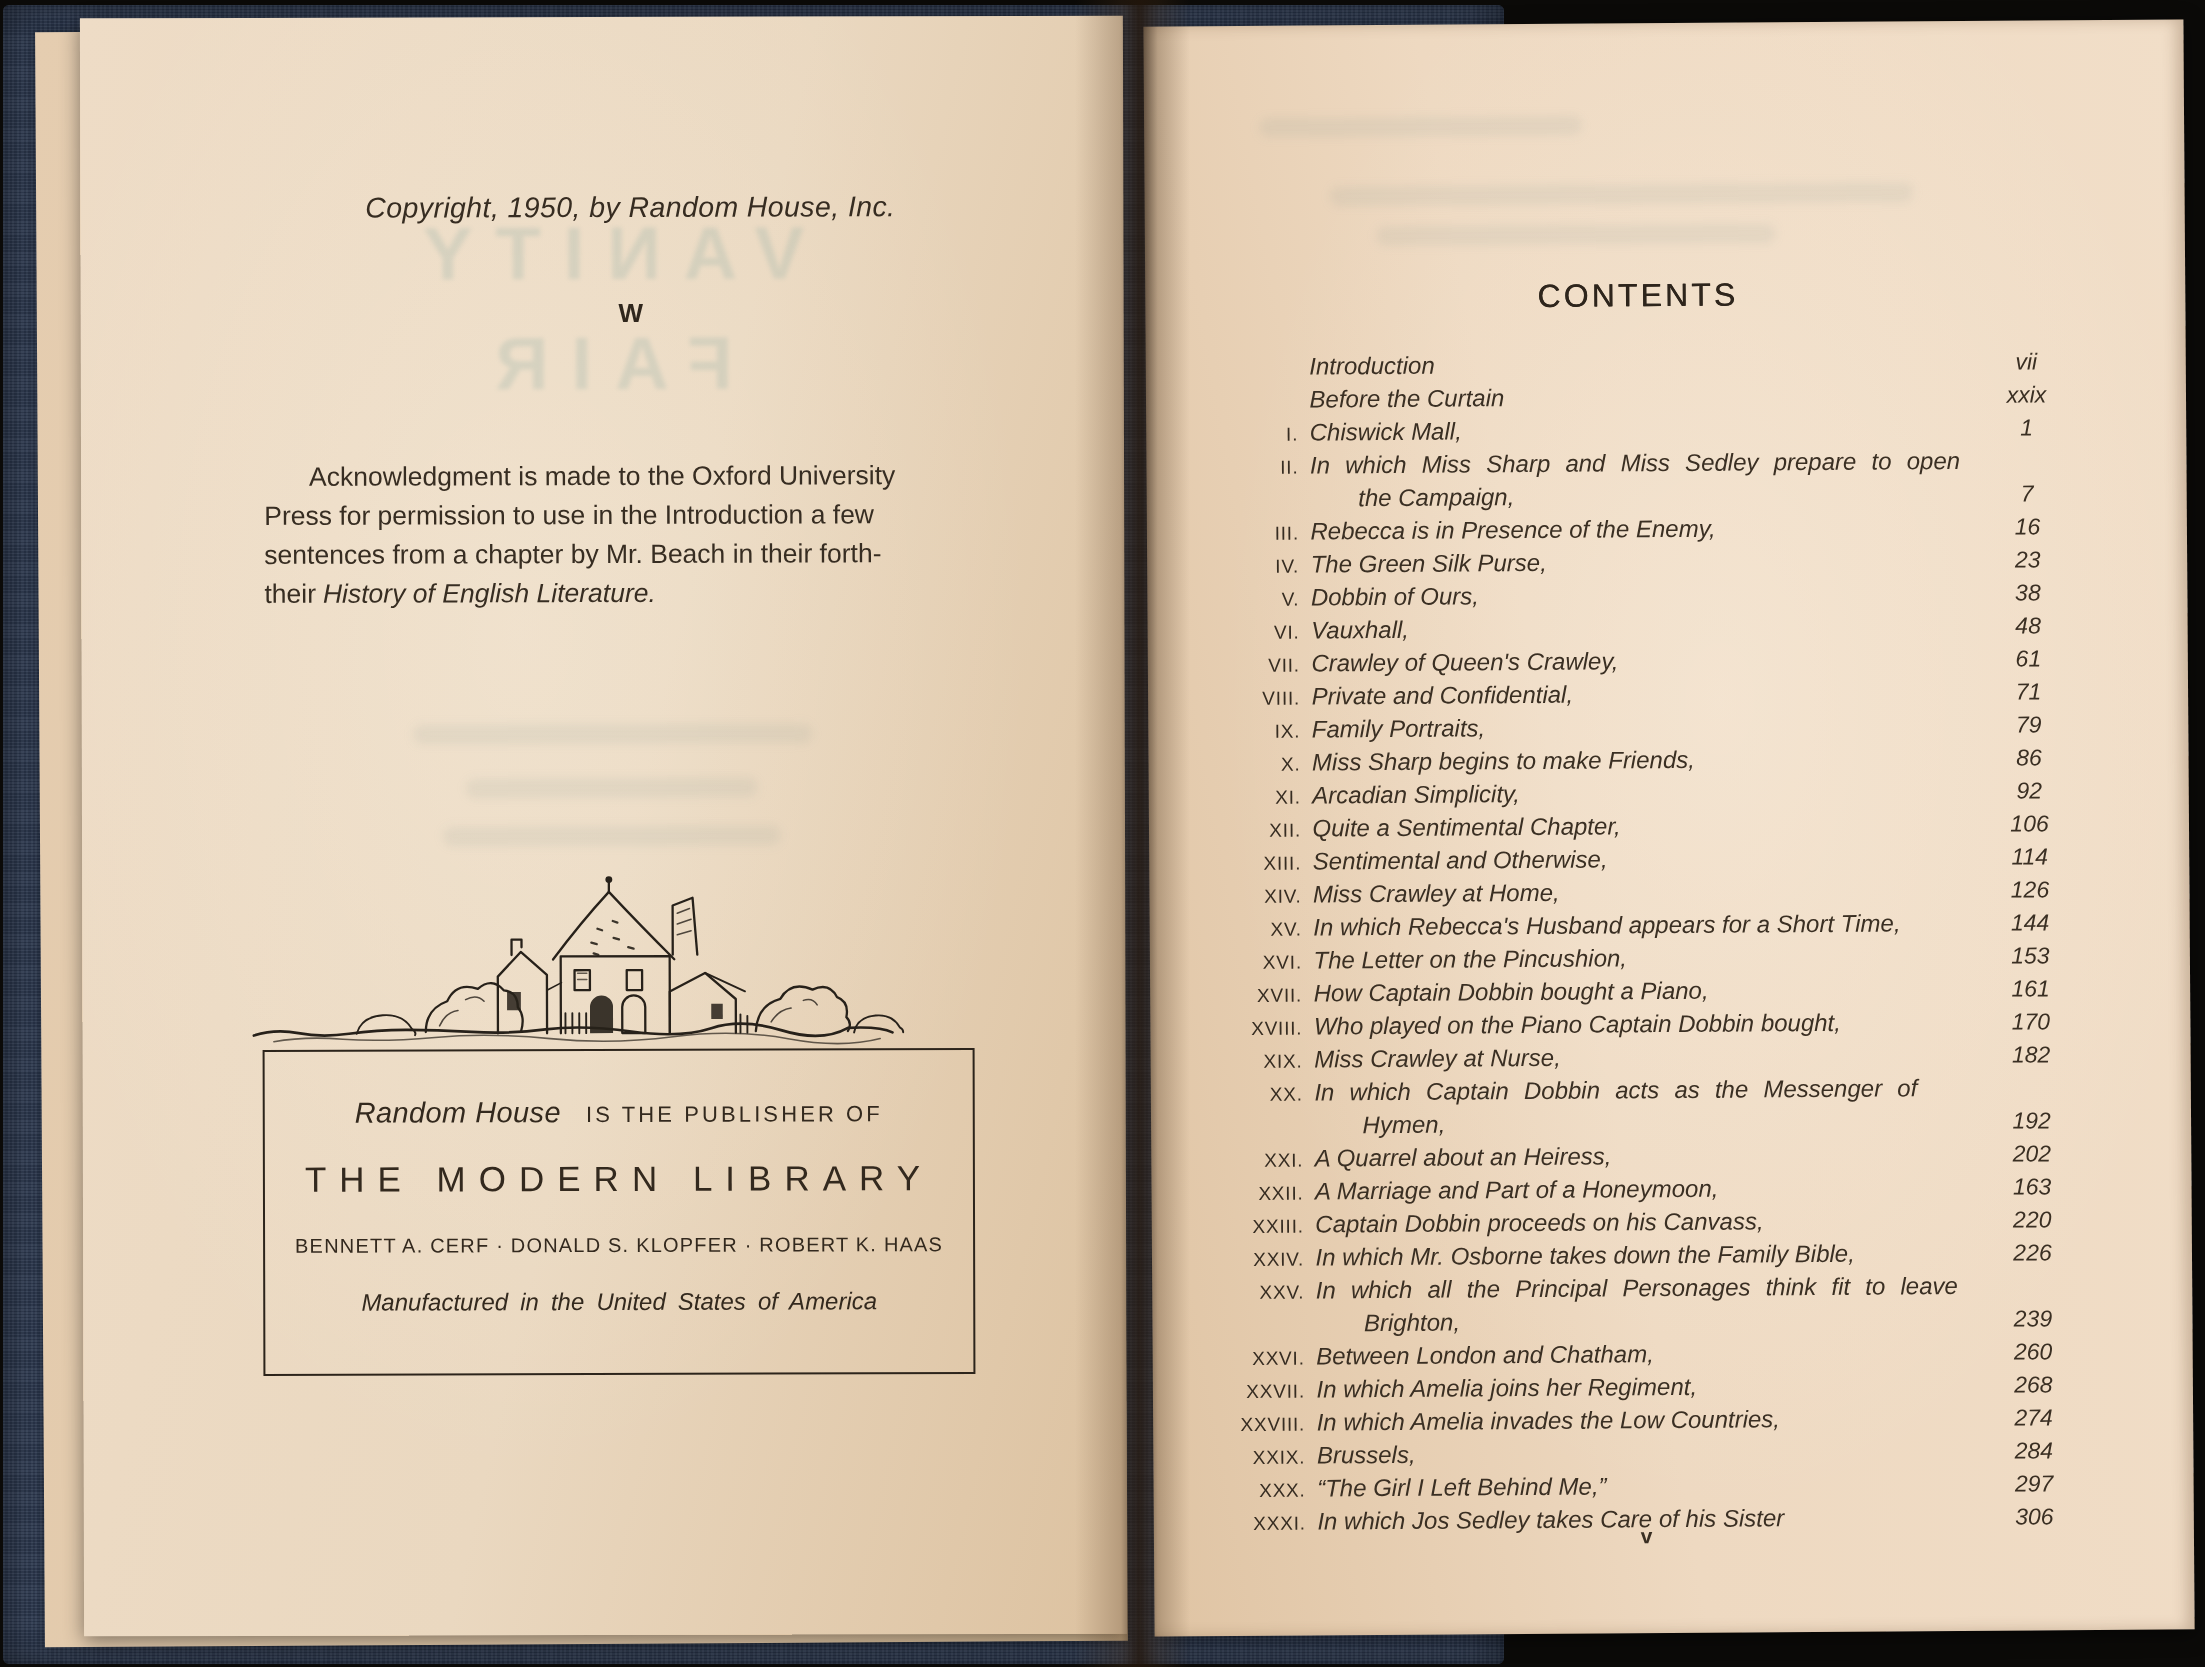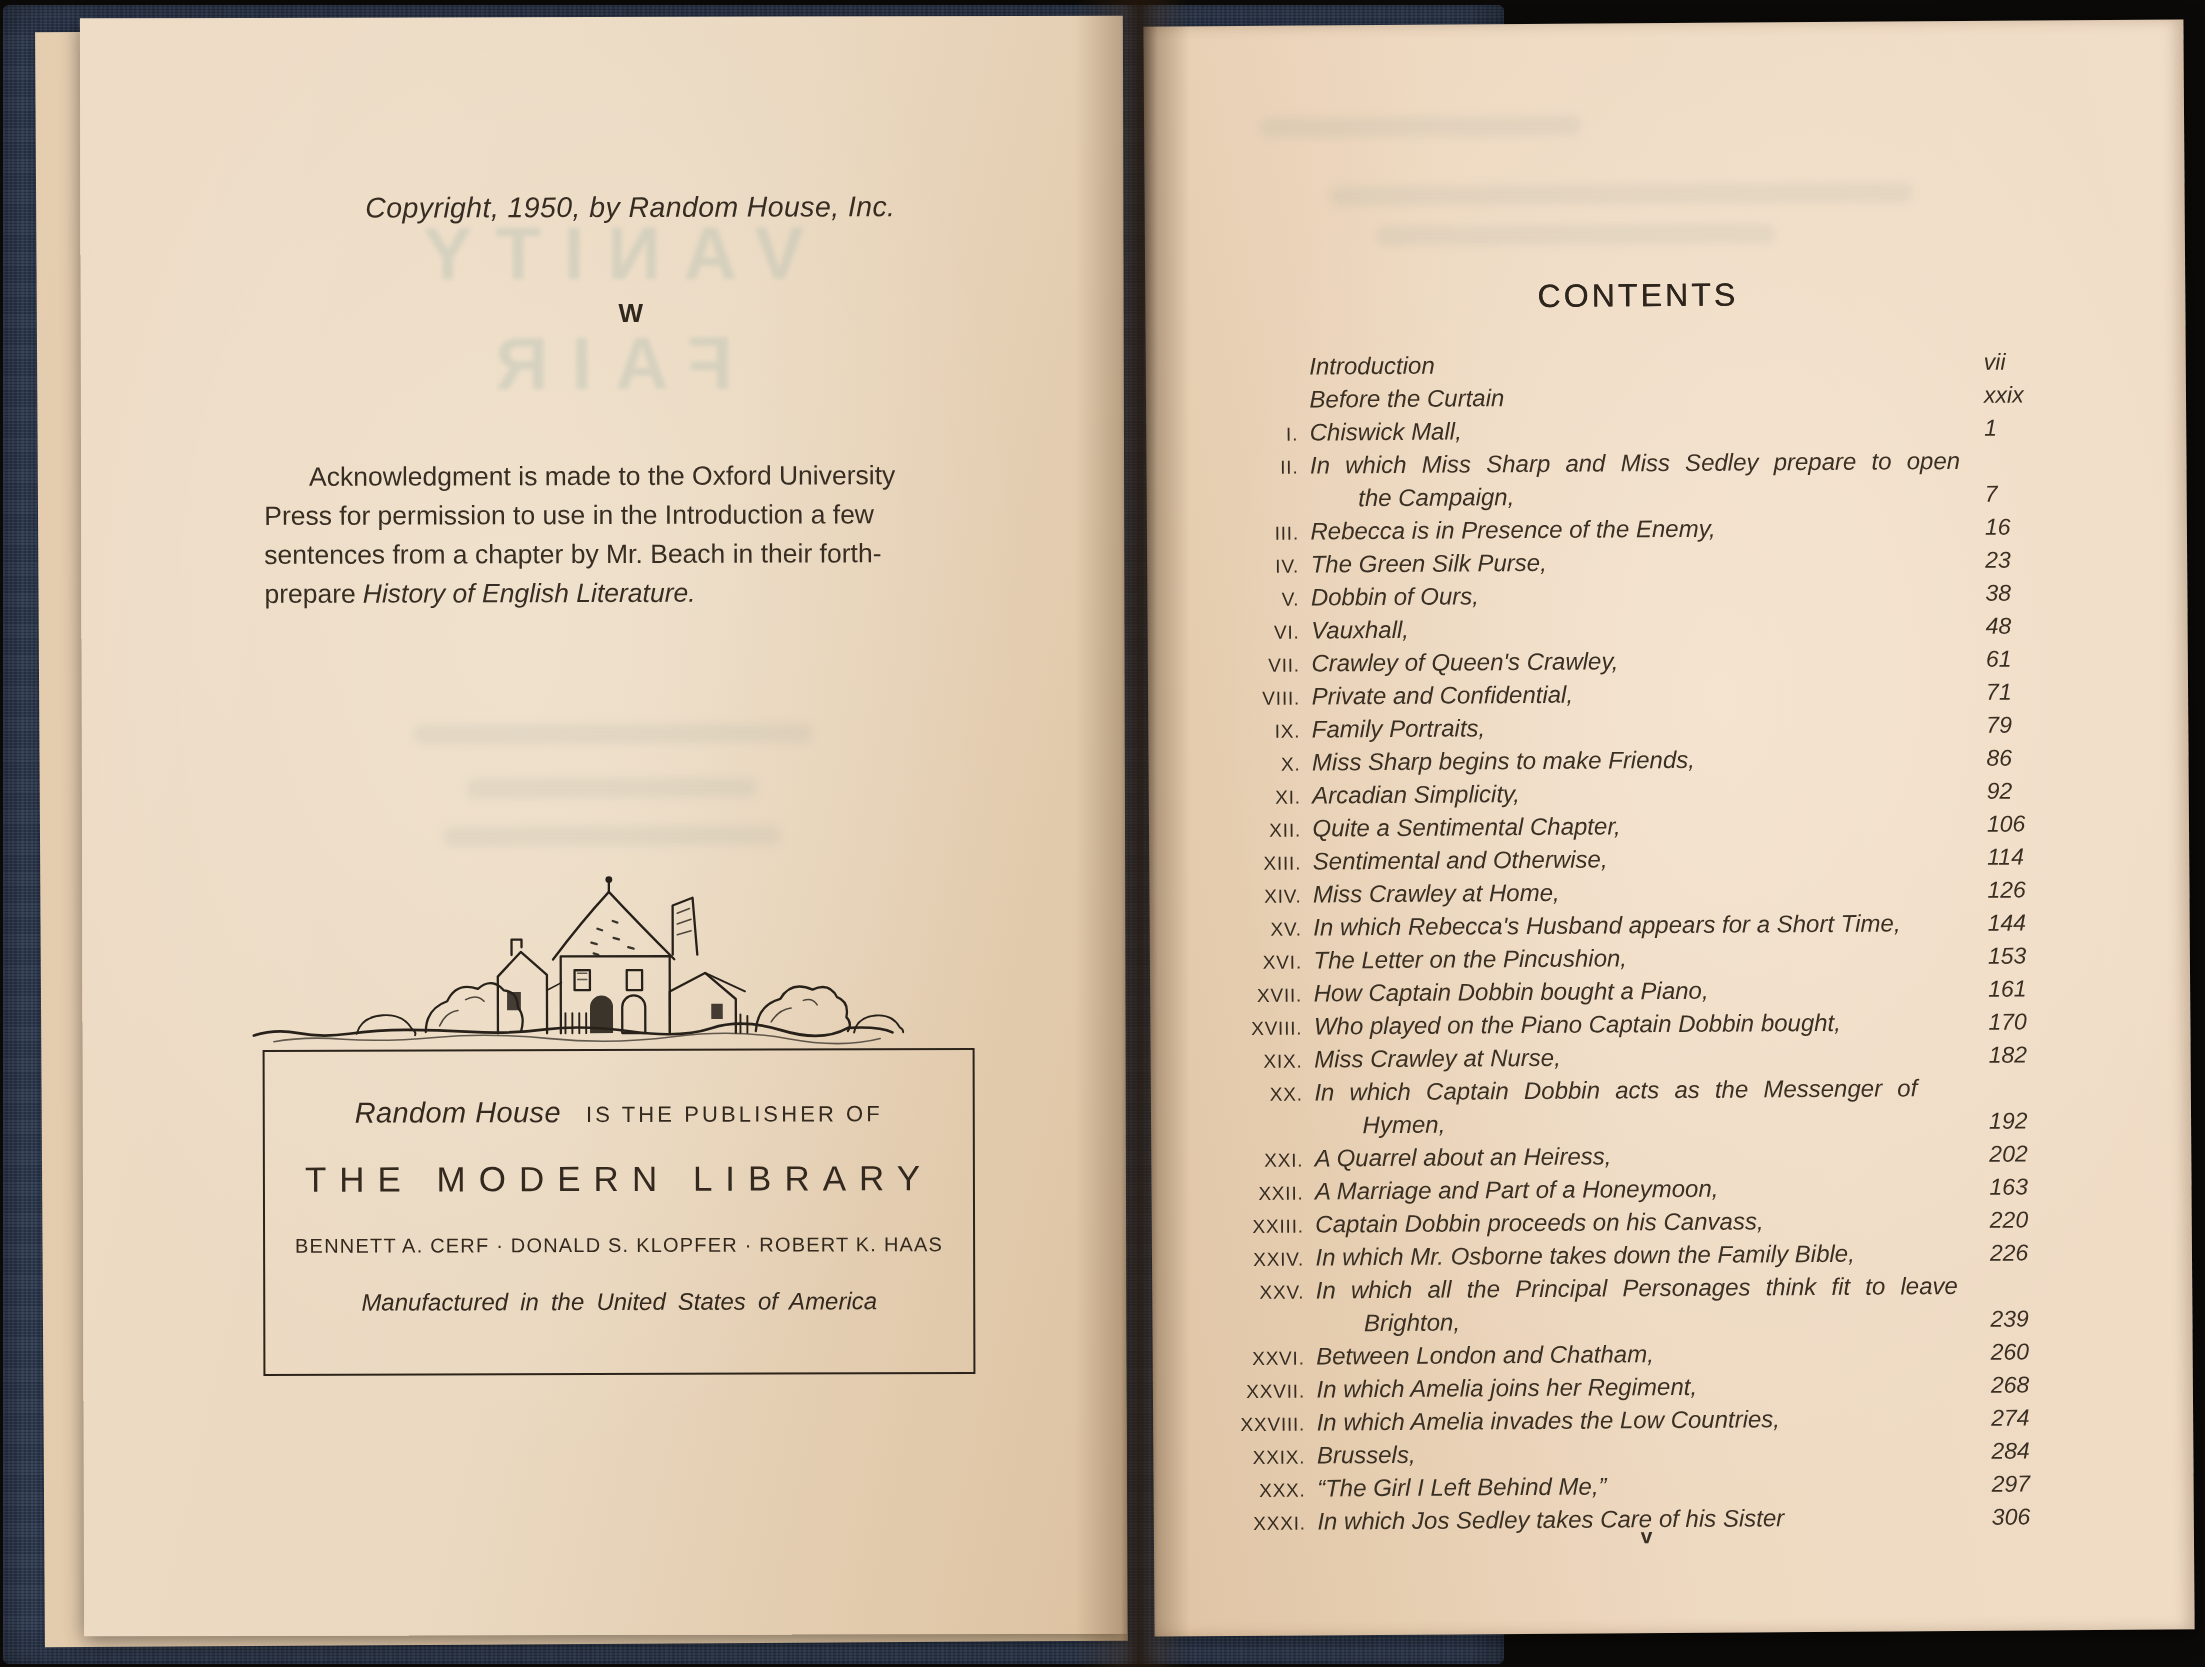--- a/index.html
+++ b/index.html
@@ -106,21 +106,21 @@
     display:flex;align-items:baseline;height:33px;line-height:33px;
     color:#3a2f23;white-space:nowrap;
   }
   .toc-num{
     width:121px;margin-right:11.5px;text-align:right;
     font-size:19px;letter-spacing:0.8px;color:#372d22;flex:0 0 auto;
   }
   .toc-title{flex:1 1 auto;font-style:italic;font-size:24px;overflow:visible;}
   .toc-row.indent .toc-title{padding-left:48px;}
   .toc-row.spread .toc-title{word-spacing:8.5px;}
-  .toc-page{flex:0 0 auto;width:85px;text-align:left;font-style:italic;font-size:23px;}
+  .toc-page{flex:0 0 auto;width:85px;text-align:center;font-style:italic;font-size:23px;}
   .folio{
     position:absolute;left:108px;top:1501px;width:769px;text-align:center;
     font-size:21px;font-weight:bold;color:#3a2f23;
   }
 </style>
 </head>
 <body>
 
 <div id="stage">
 
@@ -135,21 +135,21 @@
 
       <div class="copyright-line">Copyright, 1950, by Random House, Inc.</div>
 
       <div class="section-mark">W</div>
 
       <div class="ack-block">
         <div class="ack-line first">Acknowledgment is made to the Oxford University</div>
         <div class="ack-line">Press for permission to use in the Introduction a few</div>
         <div class="ack-line">sentences from a chapter by Mr. Beach in their forth-</div>
         <div class="ack-line">
-          <span>prepare</span><span class="ack-italic">History of English Literature.</span>
+          <span>their</span><span class="ack-italic">History of English Literature.</span>
         </div>
       </div>
 
       <div class="ghost-bar" style="left:331px;top:707px;width:400px;"></div>
       <div class="ghost-bar" style="left:384px;top:761px;width:292px;"></div>
       <div class="ghost-bar" style="left:361px;top:809px;width:338px;"></div>
 
       <svg class="house-art" viewBox="0 0 960 228" fill="none" stroke="#27211a" stroke-width="3" stroke-linecap="round" stroke-linejoin="round">
 
         <path d="M14,208 q28,-9 58,-3 t66,1 t74,-5 t86,3 t96,-3 t112,3 t104,-4 t92,3 t86,-3 q42,-2 58,6" stroke-width="3.5"></path>

